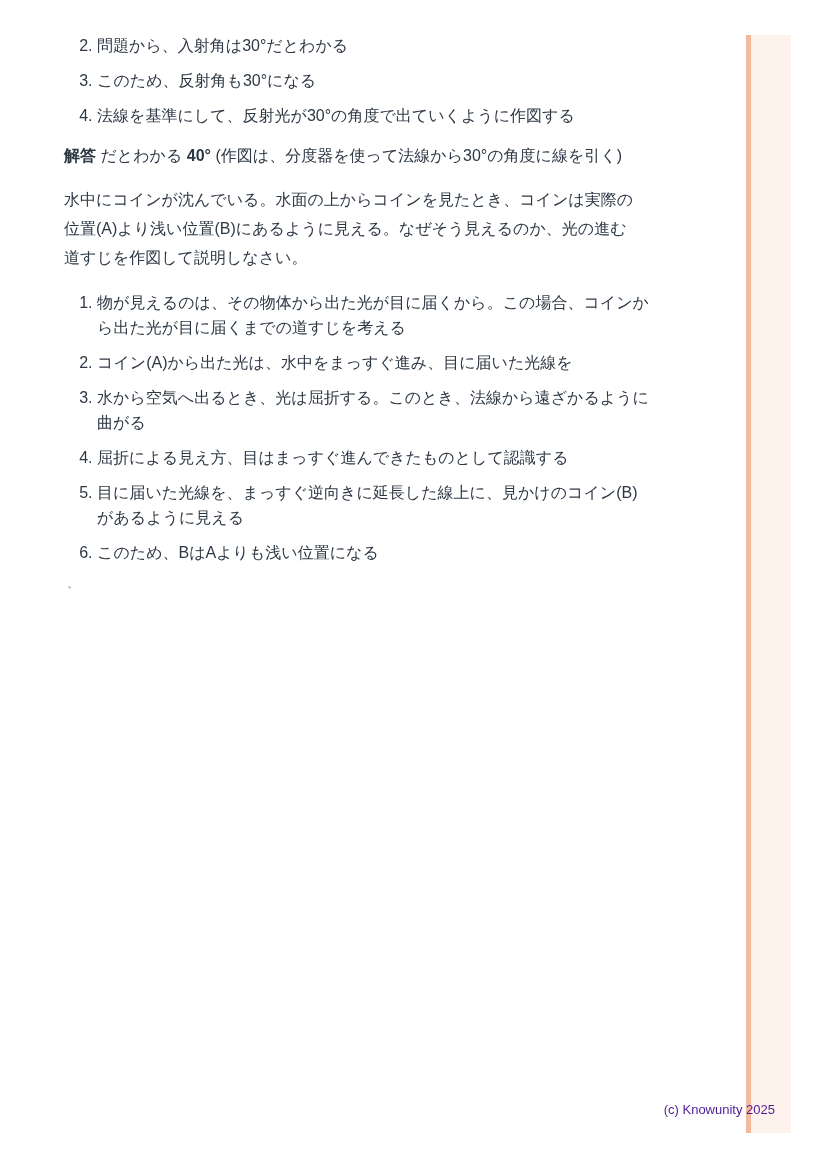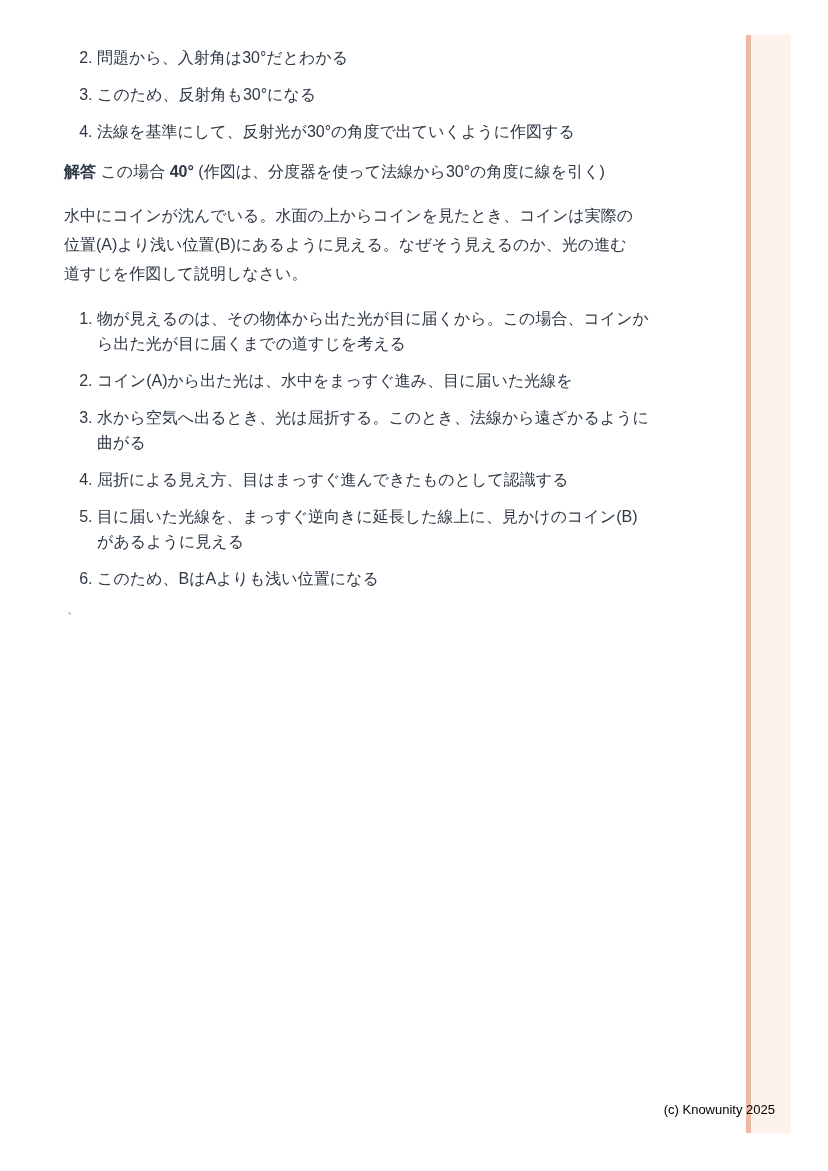--- a/index.html
+++ b/index.html
@@ -44,21 +44,21 @@
     z-index: 1;
     font-size: 16px;
   }
 
   ol.steps {
     margin: 0;
     padding: 0 0 0 33px;
   }
   ol.steps li {
     line-height: 25px;
-    margin: 12px 0 10px 0;
+    margin: 0 0 10px 0;
   }
   ol.steps li:last-child {
     margin-bottom: 0;
   }
 
   p.answer-line {
     margin: 15px 0 0 0;
     line-height: 25px;
   }
   p.answer-line .b {
@@ -94,41 +94,41 @@
     line-height: 16px;
     color: #5a6472;
   }
 
   .footer-credit {
     position: absolute;
     top: 1102px;
     right: 53px;
     font-size: 13px;
     line-height: 16px;
-    color: #000000;
+    color: #4c1d95;
     z-index: 2;
   }
 </style>
 </head>
 <body>
 
 <div class="stripe-fill"></div>
 <div class="stripe-line"></div>
 
 <div class="content">
 
   <ol class="steps first" start="2">
     <li>問題から、入射角は30°だとわかる</li>
     <li>このため、反射角も30°になる</li>
     <li>法線を基準にして、反射光が30°の角度で出ていくように作図する</li>
   </ol>
 
   <p class="answer-line">
     <span class="b">解答</span>
-    <span>この場合</span>
+    <span>だとわかる</span>
     <span class="b">40°</span>
     <span>(作図は、分度器を使って法線から30°の角度に線を引く)</span>
   </p>
 
 
   <p class="problem-text">水中にコインが沈んでいる。水面の上からコインを見たとき、コインは実際の位置(A)より浅い位置(B)にあるように見える。なぜそう見えるのか、光の進む道すじを作図して説明しなさい。</p>
 
 
   <ol class="steps second">
     <li>物が見えるのは、その物体から出た光が目に届くから。この場合、コインから出た光が目に届くまでの道すじを考える</li>

